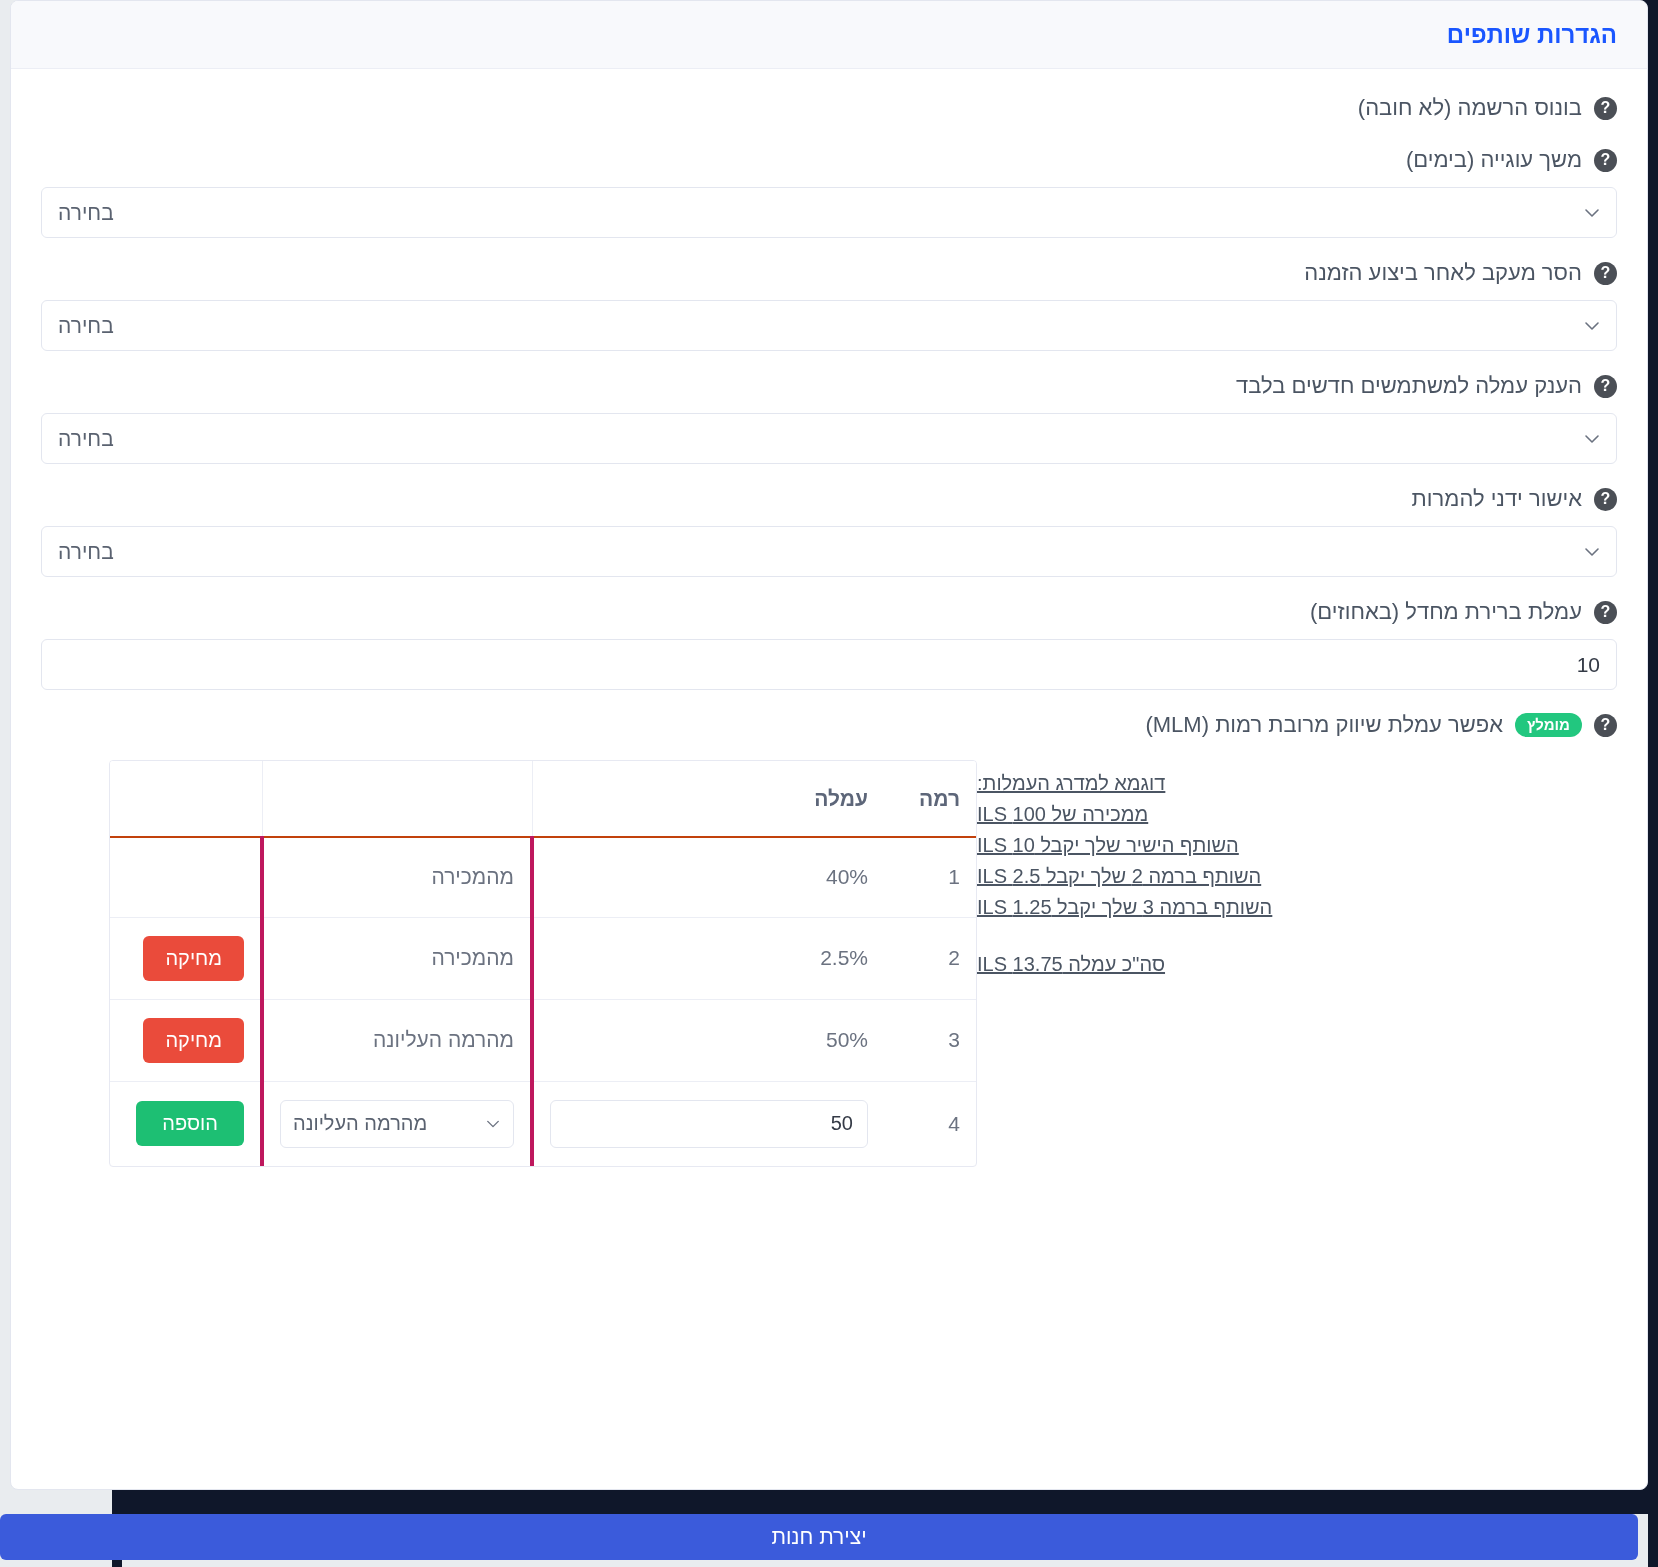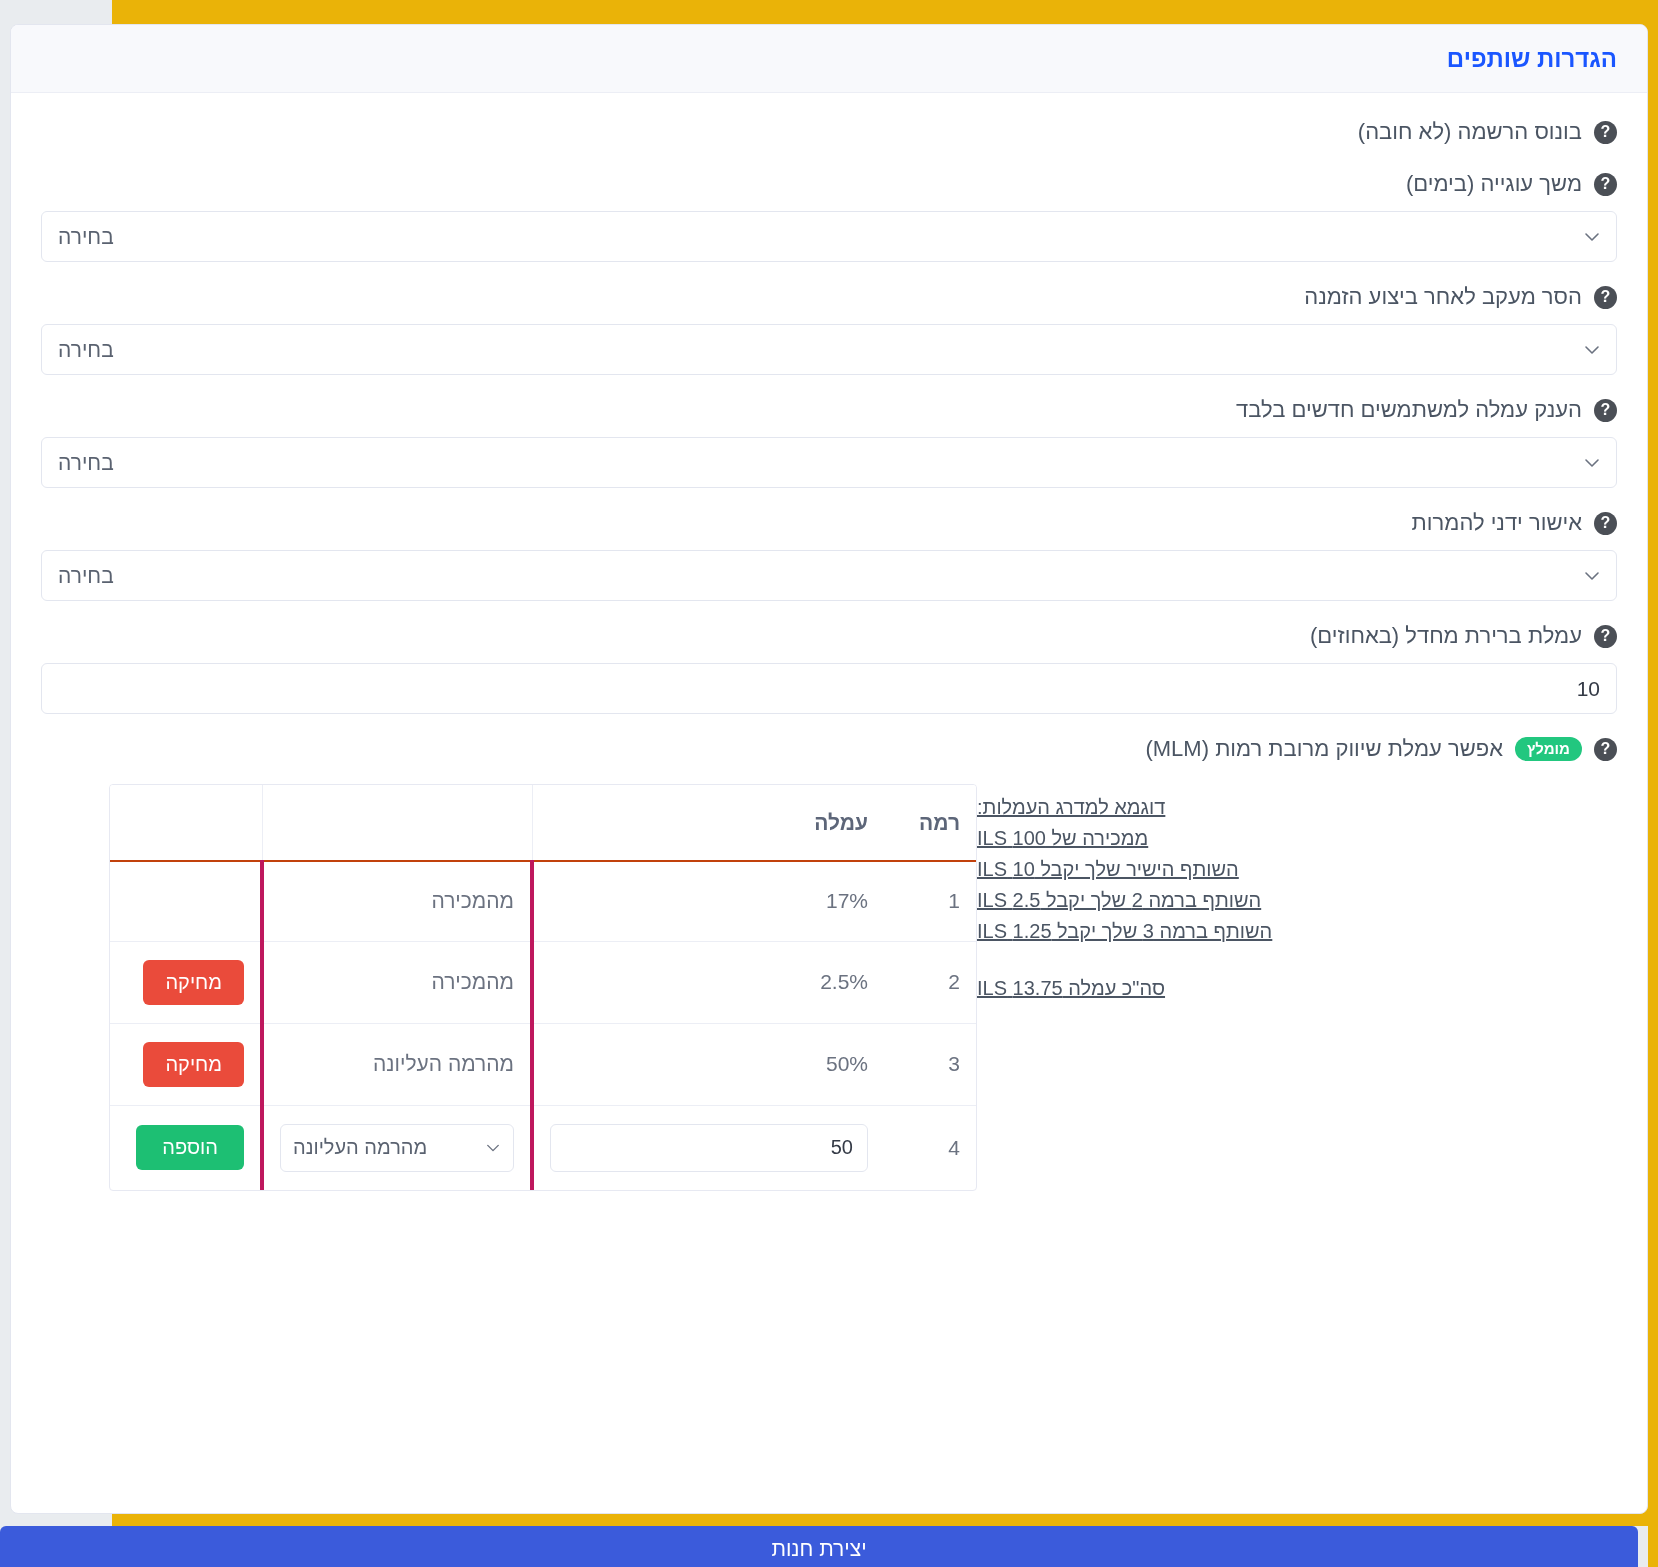--- a/index.html
+++ b/index.html
@@ -11,22 +11,22 @@
   }
   body {
     width: 1658px;
     height: 1567px;
     overflow: hidden;
   }
 
   .page {
     width: 1546px;
     height: 1567px;
-    padding: 24px 10px 0 10px;
-    background: #eab308;
+    padding: 0 10px 0 10px;
+    background: #0f172a;
   }
 
   .card {
     background: #ffffff;
     border: 1px solid #e3e6ef;
     border-radius: 8px;
     width: 1638px;
     height: 1490px;
     overflow: hidden;
     display: flex;
@@ -252,21 +252,21 @@
     background: #3b5bdb;
     color: #ffffff;
     border: none;
     border-radius: 6px;
     font-size: 21px;
     cursor: pointer;
     font-family: "Liberation Sans", sans-serif;
     display: flex;
     align-items: center;
     justify-content: center;
-    margin-top: 12px;
+    margin-top: 24px;
   }
 </style>
 </head>
 <body>
 
 <div class="page">
   <div class="card">
 
     <div class="card-header">
       <span class="card-title">הגדרות שותפים</span>
@@ -377,21 +377,21 @@
                 <th class="col-level">רמה</th>
                 <th class="col-comm">עמלה</th>
                 <th class="col-type"></th>
                 <th class="col-action"></th>
               </tr>
             </thead>
             <tbody>
 
               <tr>
                 <td class="col-level">1</td>
-                <td class="col-comm">17%</td>
+                <td class="col-comm">40%</td>
                 <td class="col-type">מהמכירה</td>
                 <td class="col-action"></td>
               </tr>
 
               <tr>
                 <td class="col-level">2</td>
                 <td class="col-comm">2.5%</td>
                 <td class="col-type">מהמכירה</td>
                 <td class="col-action">
                   <button class="btn-delete">מחיקה</button>

